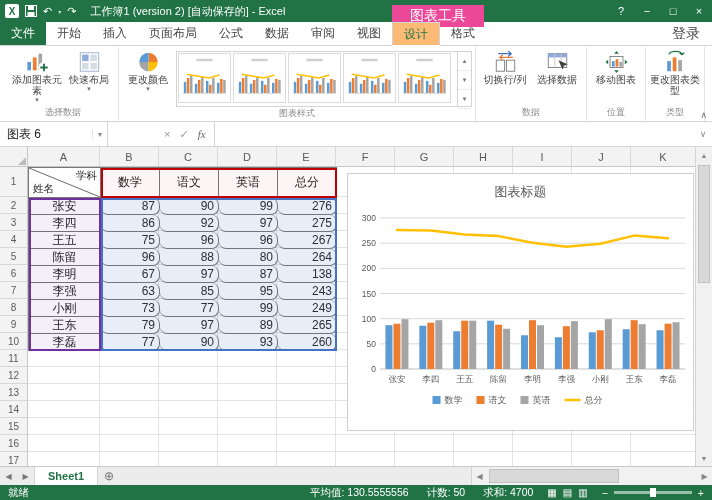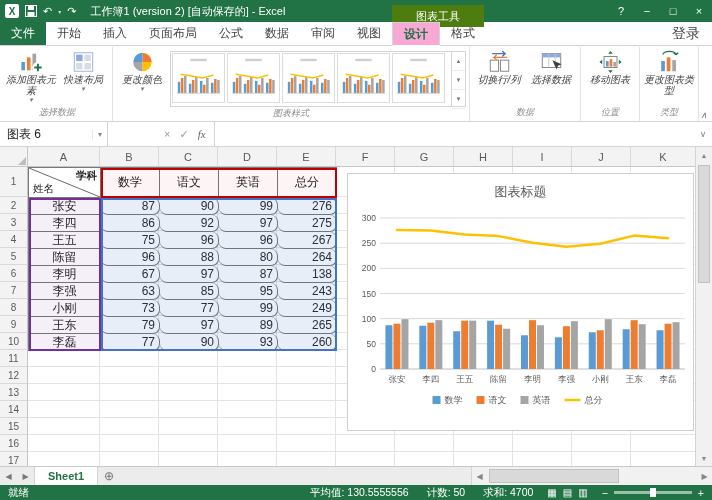--- a/index.html
+++ b/index.html
@@ -8,35 +8,35 @@
 
   
   .titlebar{height:22px;background:#217346;color:#fff;display:flex;align-items:center;position:relative;flex:none;}
   .qat{display:flex;align-items:center;gap:6px;padding-left:5px;}
   .xlogo{width:14px;height:14px;background:#fff;color:#217346;font-weight:bold;font-size:10px;
     display:flex;align-items:center;justify-content:center;border-radius:2px;}
   .qat svg{display:block;}
   .qicon{font-size:11px;line-height:12px;color:#fff;}
   .qcaret{font-size:6px;color:#cfe3d8;}
   .wtitle{font-size:11px;margin-left:14px;white-space:nowrap;}
-  .ctx{position:absolute;left:392px;top:5px;width:92px;height:22px;background:#4d7c0f;color:#fff;
-    font-size:11px;display:flex;align-items:center;justify-content:center;}
+  .ctx{position:absolute;left:392px;top:5px;width:92px;height:22px;background:#ec4899;color:#fff;
+    font-size:14px;display:flex;align-items:center;justify-content:center;}
   .wctl{margin-left:auto;display:flex;align-items:center;}
   .wctl span{width:26px;text-align:center;font-size:11px;line-height:22px;cursor:default;}
 
   
   .tabrow{height:23px;background:#fff;display:flex;align-items:stretch;border-bottom:1px solid #D4D4D4;flex:none;}
   .filetab{background:#217346;color:#fff;width:46px;display:flex;align-items:center;justify-content:center;font-size:12px;}
   .tab{padding:0 11px;display:flex;align-items:center;color:#444;font-size:12px;cursor:default;text-align:center;}
-  .tab.active{background:#f9a8d4;color:#217346;border:1px solid #D4D4D4;border-bottom:1px solid #fff;margin-bottom:-1px;z-index:2;font-weight:bold;}
+  .tab.active{background:#fdba74;color:#217346;border:1px solid #D4D4D4;border-bottom:1px solid #fff;margin-bottom:-1px;z-index:2;}
   .signin{margin-left:auto;padding:0 12px;display:flex;align-items:center;color:#444;font-size:14px;}
 
   
-  .ribbon{height:76px;background:#fff;border-bottom:1px solid #D4D4D4;display:flex;padding:1px 2px 0 2px;
-    position:relative;box-sizing:border-box;flex:none;font-style:italic;}
+  .ribbon{height:76px;background:#fff;border-bottom:1px solid #D4D4D4;display:flex;padding:1px 2px 0 8px;
+    position:relative;box-sizing:border-box;flex:none;}
   .rgroup{display:flex;flex-direction:column;border-right:1px solid #E3E3E3;padding:0 3px;}
   .rbody{flex:1;display:flex;align-items:flex-start;}
   .glabel{font-size:9px;color:#8A8A8A;text-align:center;padding:0 0 2px;}
   .bigbtn{width:52px;display:flex;flex-direction:column;align-items:center;padding-top:3px;cursor:default;}
   .bigbtn .ricon svg{width:25px;height:24px;display:block;}
   .blbl{font-size:10px;color:#444;line-height:11px;text-align:center;}
   .caretd{font-size:7px;color:#777;line-height:8px;}
   .gallery{display:flex;border:1px solid #D4D4D4;margin:4px 0 0 2px;height:56px;box-sizing:border-box;}
   .gtrack{display:flex;gap:2px;padding:1px;width:278px;overflow:hidden;}
   .thumb{width:53px;height:50px;border:1px solid #DCDCDC;background:#fff;flex:none;box-sizing:border-box;}
@@ -75,21 +75,21 @@
   
   .tblgrid{position:absolute;left:28px;top:20px;display:grid;grid-template-columns:72px 59px 59px 59px 59px;
     grid-template-rows:30px repeat(9,17px);border-left:1px solid #777;border-top:1px solid #777;z-index:2;background:transparent;}
   .tcell{border-right:1px solid #777;border-bottom:1px solid #777;box-sizing:border-box;display:flex;align-items:center;
     justify-content:center;font-size:12px;color:#262626;background:#fff;position:relative;}
   .thead{font-weight:normal;color:#222;}
   .tname{color:#222;}
   .tval{justify-content:flex-end;padding-right:4px;border-radius:7px;}
   .tcorner{overflow:hidden;}
   .tcorner svg{position:absolute;left:0;top:0;width:100%;height:100%;}
-  .ctr{position:absolute;top:1px;right:3px;font-size:10.5px;color:#222;font-weight:bold;}
+  .ctr{position:absolute;top:1px;right:3px;font-size:10.5px;color:#222;}
   .cbl{position:absolute;bottom:1px;left:4px;font-size:10.5px;color:#222;}
   .hl{position:absolute;box-sizing:border-box;pointer-events:none;z-index:3;}
   .hlcat{left:0;top:30px;width:72px;height:153px;border:2px solid #7030A0;background:rgba(112,48,160,0.07);}
   .hlhdr{left:72px;top:0;width:236px;height:30px;border:2px solid #C00000;background:rgba(192,0,0,0.04);}
   .hlval{left:72px;top:30px;width:236px;height:153px;border:2px solid #4472C4;background:rgba(68,114,196,0.12);}
 
   
   .chart{position:absolute;left:347px;top:26px;width:347px;height:258px;background:#fff;border:1px solid #D0CECE;
     z-index:4;box-sizing:border-box;}
   .chart svg{display:block;width:345px;height:256px;}

